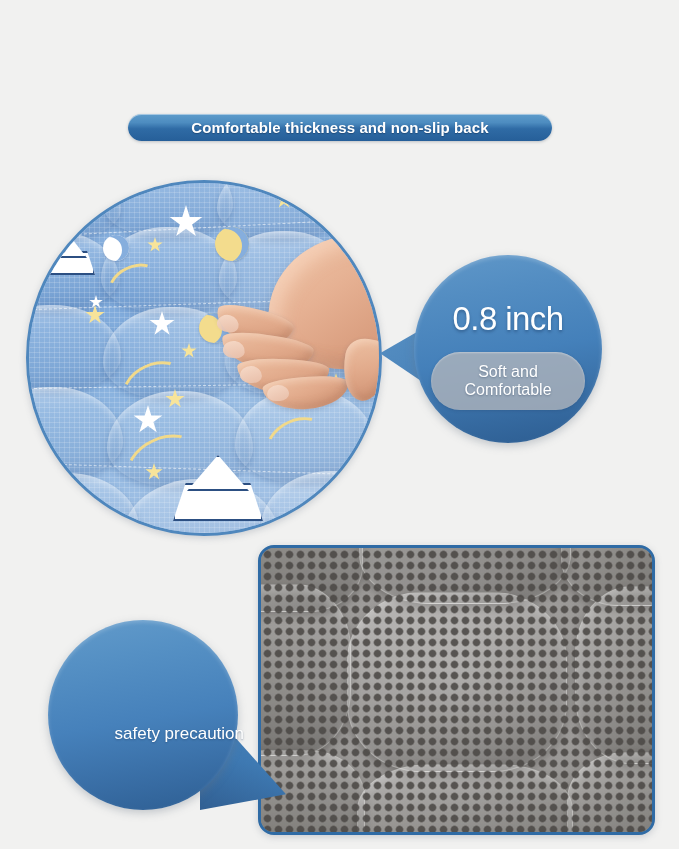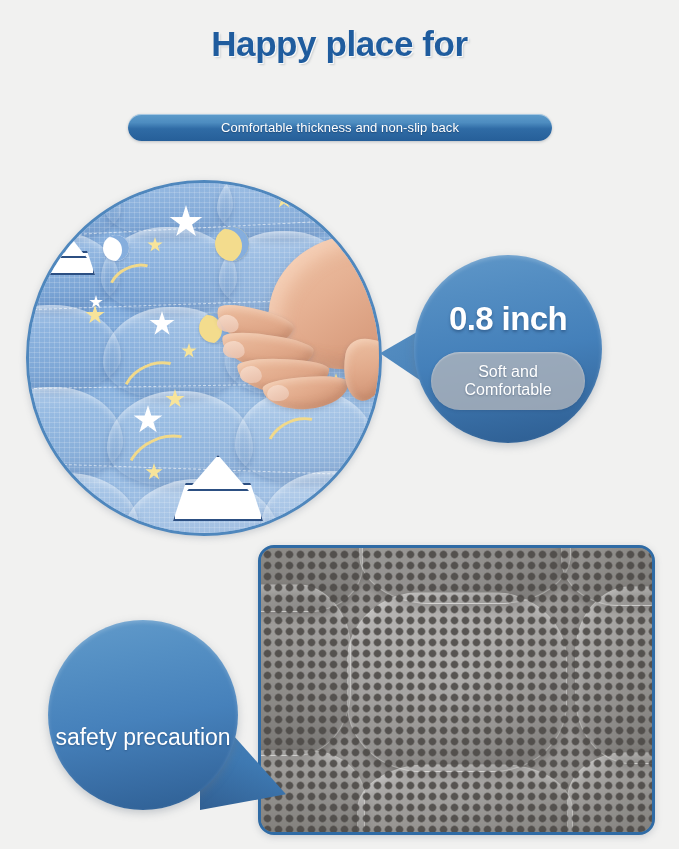--- a/index.html
+++ b/index.html
@@ -56,22 +56,22 @@
         #2f6ba5 55%,
         #265f99 100%);
     box-shadow: inset 0 1px 0 rgba(255,255,255,0.45),
                 0 1px 3px rgba(90,100,115,0.35);
     display: flex;
     align-items: center;
     justify-content: center;
   }
   #subtitle-banner .stxt {
     color: #ffffff;
-    font-size: 13px;
-    font-weight: normal;
+    font-size: 15px;
+    font-weight: bold;
     letter-spacing: 0.1px;
     text-shadow: 0 1px 1px rgba(20,50,85,0.5);
     white-space: nowrap;
   }
 
   
   #photo-mattress {
     position: absolute;
     left: 26px;
     top: 180px;
@@ -222,21 +222,21 @@
                 inset 0 2px 4px rgba(255,255,255,0.22);
   }
   #callout-thickness .big {
     position: absolute;
     left: 0;
     top: 45px;
     width: 188px;
     text-align: center;
     color: #ffffff;
     font-size: 33px;
-    font-weight: bold;
+    font-weight: normal;
     letter-spacing: -0.6px;
     text-shadow: 0 2px 3px rgba(25,55,95,0.45);
     white-space: nowrap;
   }
   #callout-thickness .pill {
     position: absolute;
     left: 17px;
     top: 97px;
     width: 154px;
     height: 58px;
@@ -344,35 +344,34 @@
     font-weight: bold;
     letter-spacing: -0.5px;
     text-shadow: 0 2px 3px rgba(25,55,95,0.45);
     white-space: nowrap;
   }
   #callout-nonslip .small {
     position: absolute;
     left: -6px;
     top: 104px;
     width: 202px;
-    text-align: center;
+    text-align: right;
     color: #ffffff;
-    font-size: 23px;
+    font-size: 17px;
     font-weight: normal;
     text-shadow: 0 1px 2px rgba(30,60,100,0.45);
     white-space: nowrap;
   }
 </style>
 </head>
 <body>
 
 <div id="header">
 
   <div id="page-title">
-    <span class="tl">Happy place for</span>
   </div>
 
   <div id="subtitle-banner">
     <span class="stxt">Comfortable thickness and non-slip back</span>
   </div>
 
 </div>
 
 <div id="photo-mattress">
   <div class="mat-bg"></div>

